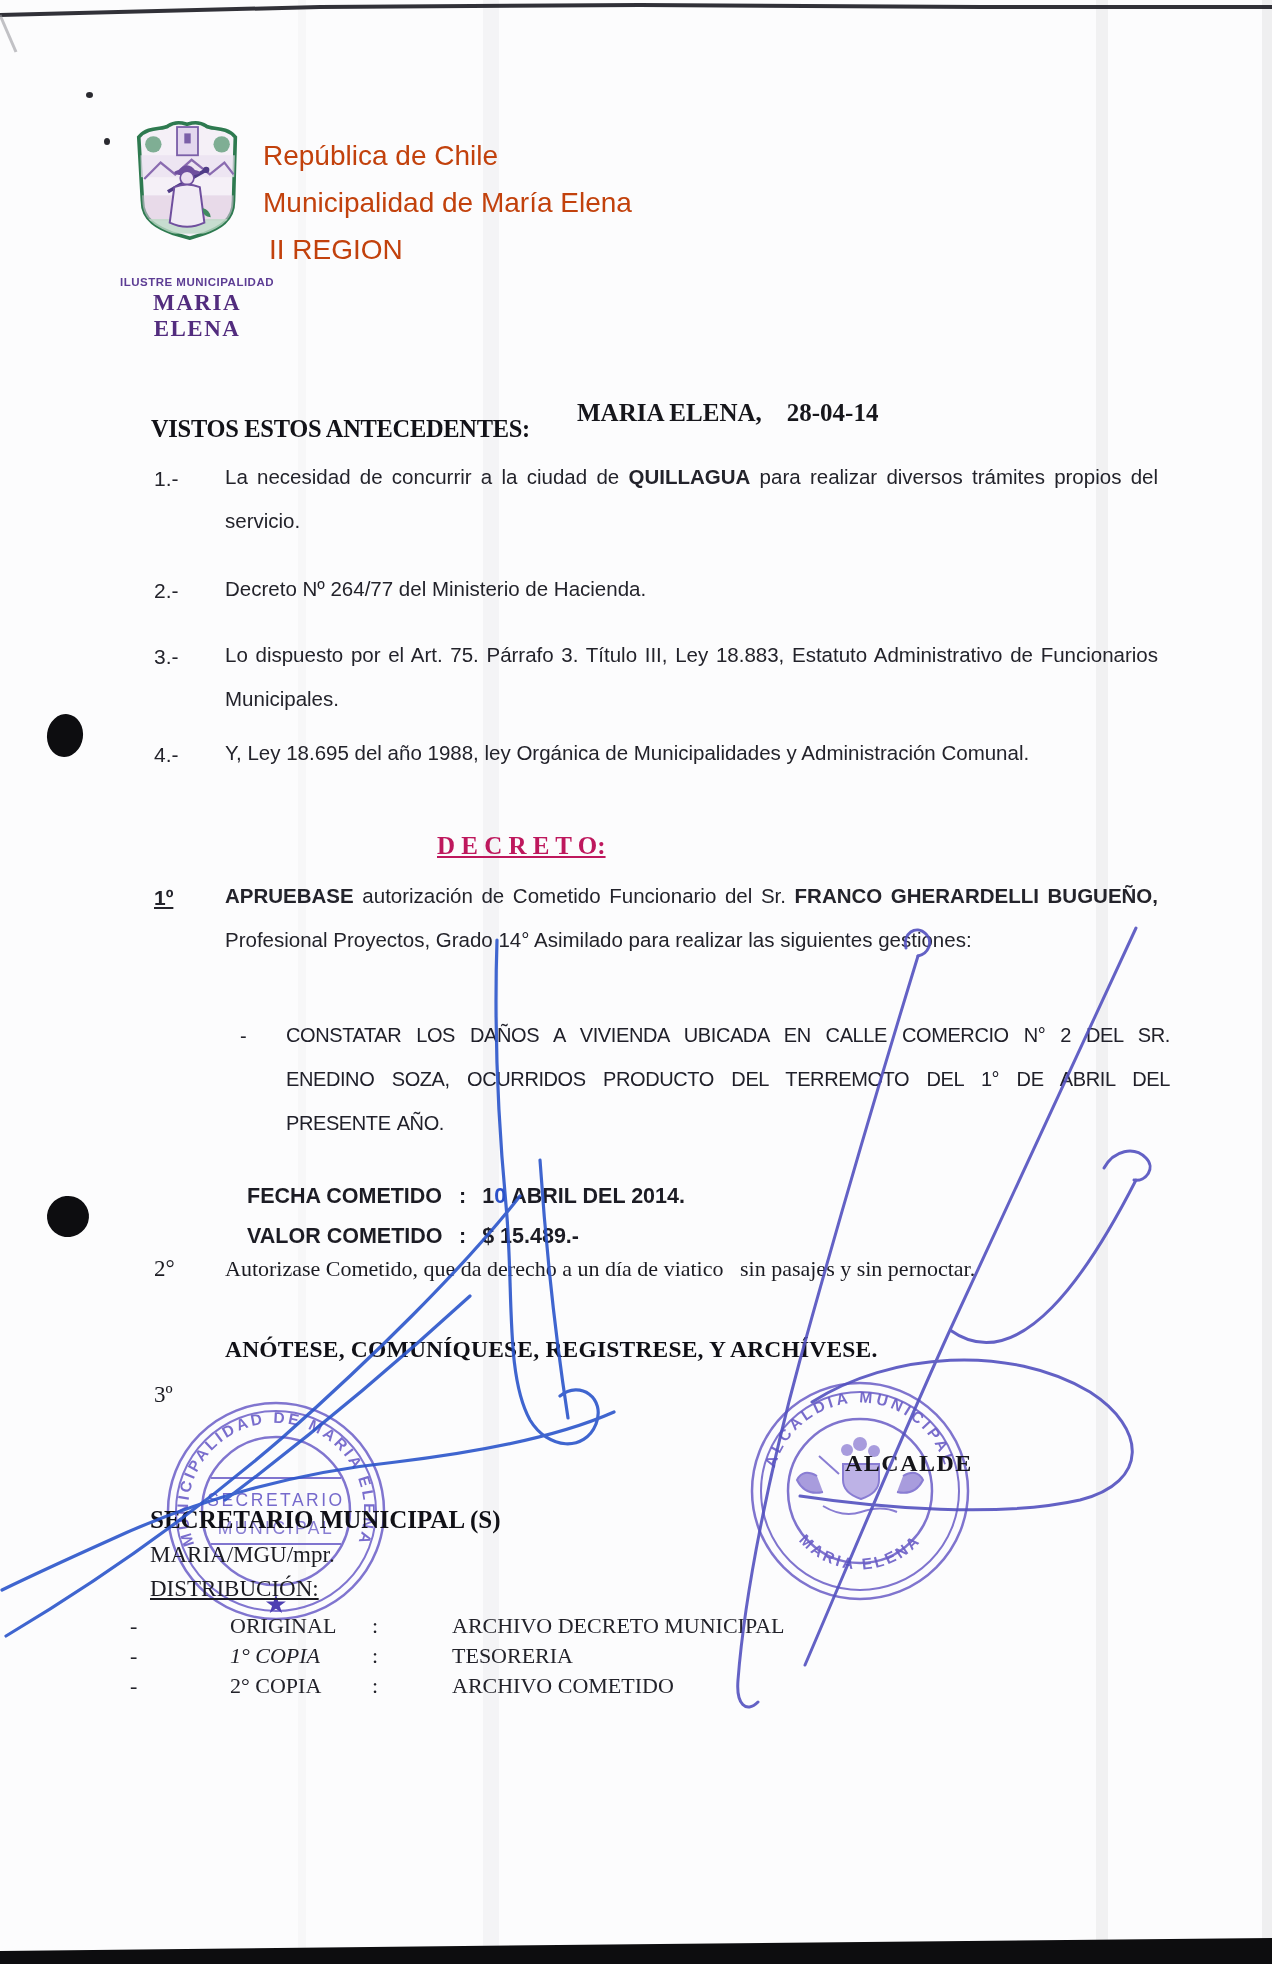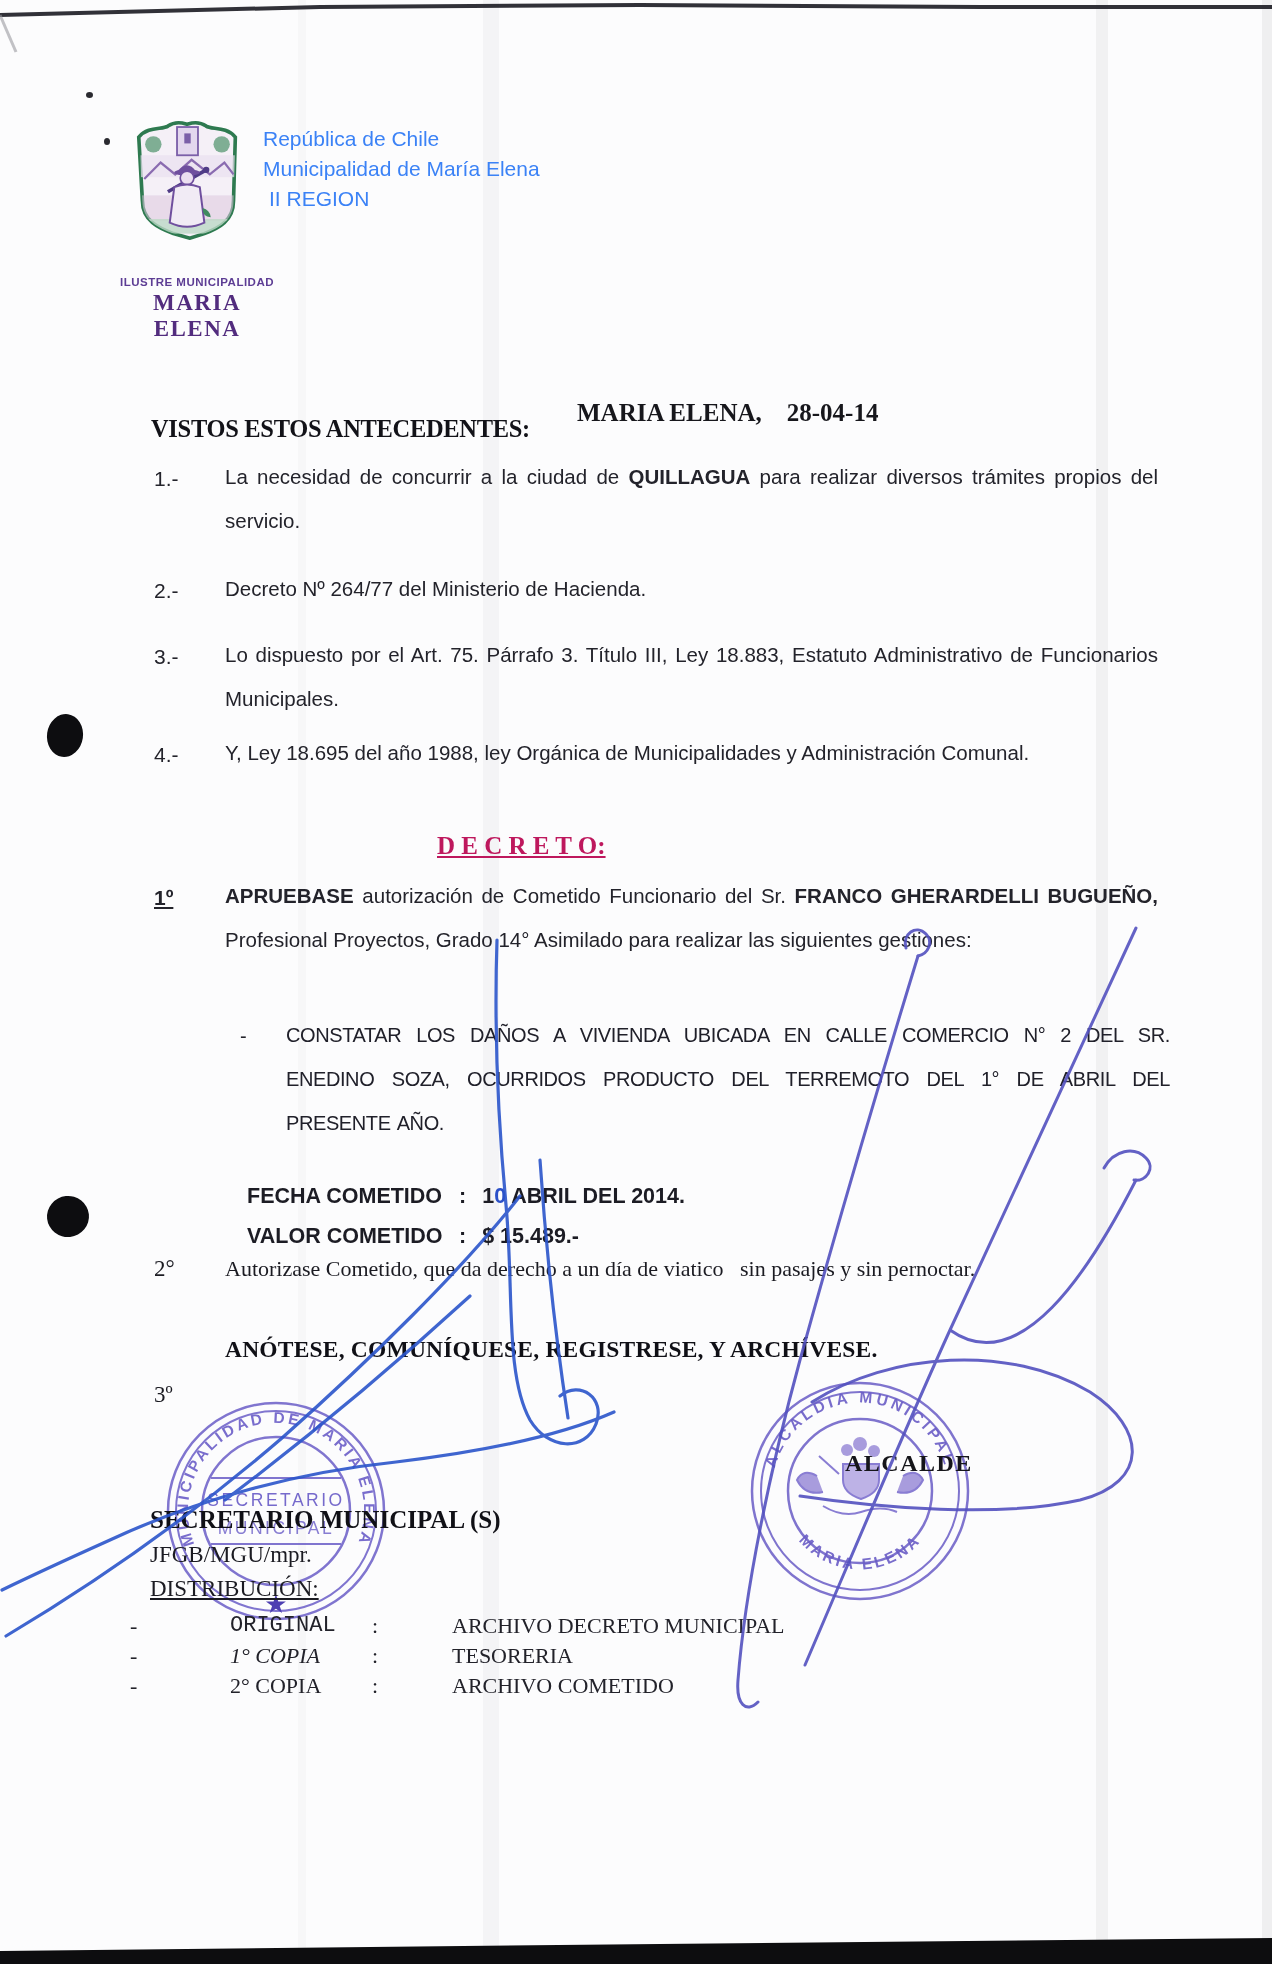--- a/index.html
+++ b/index.html
@@ -2,21 +2,21 @@
 <html><head>
 <meta charset="utf-8">
 <style>
   html,body{margin:0;padding:0;background:#e8e8ea;}
   .page{position:relative;width:1272px;height:1964px;background:#fcfcfd;overflow:hidden;
         font-family:"Liberation Sans",sans-serif;color:#1f1f26;}
   .abs{position:absolute;}
   
   .streak{position:absolute;top:0;height:100%;pointer-events:none;}
   
-  .lh-line{font-size:21px;line-height:30px;color:#3b82f6;}
+  .lh-line{font-size:28px;line-height:30px;color:#c2410c;margin-top:17px;}
   .seal-cap-top{font-size:11.5px;font-weight:bold;letter-spacing:.5px;color:#5d3d94;text-align:center;}
   .seal-cap-bot{font-family:"Liberation Serif",serif;font-size:23px;font-weight:bold;letter-spacing:1.5px;color:#522c7e;text-align:center;}
   .decree-head{font-family:"Liberation Serif",serif;font-size:25px;font-weight:bold;line-height:35px;color:#17171c;white-space:pre;}
   .vistos-title{font-family:"Liberation Serif",serif;font-size:26px;font-weight:bold;color:#121218;transform:scaleX(.94);transform-origin:left;letter-spacing:-.3px;}
   .num-sans{font-size:21px;color:#23232b;}
   .num-serif{font-family:"Liberation Serif",serif;font-size:23px;color:#1b1b22;}
   .itm{width:933px;text-align:justify;font-size:20.5px;line-height:44px;color:#23232b;}
   .itm b{font-weight:bold;}
   .decreto-title{font-family:"Liberation Serif",serif;font-size:25px;font-weight:bold;color:#be185d;
                  text-decoration:underline;white-space:pre;width:440px;}
@@ -179,26 +179,26 @@
       <path d="M 96 86 h 36 v 16 q 0 13 -18 19 q -18 -6 -18 -19 Z" fill="#b3a6e2"></path>
       <path d="M 70 98 q -14 -8 -20 4 q 8 16 26 12" fill="#9a8cd8"></path>
       <path d="M 156 98 q 14 -8 20 4 q -8 16 -26 12" fill="#9a8cd8"></path>
       <path d="M 76 128 q 20 12 38 6 q 20 -7 36 0"></path>
       <line x1="72" y1="78" x2="92" y2="96"></line>
     </g>
   </svg>
 
   <div class="abs alcalde-lab" style="left:845px;top:1450px;">ALCALDE</div>
   <div class="abs sig-title" style="left:150px;top:1506px;">SECRETARIO MUNICIPAL (S)</div>
-  <div class="abs sig-initials" style="left:150px;top:1542px;">JFGB/MGU/mpr.</div>
+  <div class="abs sig-initials" style="left:150px;top:1542px;">MARIA/MGU/mpr.</div>
   <div class="abs sig-dist" style="left:150px;top:1576px;">DISTRIBUCIÓN:</div>
 
   <div class="dist-row" style="left:0;top:1613px;">
     <span style="left:130px;">-</span>
-    <span style="left:230px;font-family:Liberation Mono, monospace;">ORIGINAL</span>
+    <span style="left:230px;">ORIGINAL</span>
     <span style="left:372px;">:</span>
     <span style="left:452px;text-align:center;">ARCHIVO DECRETO MUNICIPAL</span>
   </div>
   <div class="dist-row" style="left:0;top:1643px;">
     <span style="left:130px;">-</span>
     <span style="left:230px;font-style:italic;">1° COPIA</span>
     <span style="left:372px;">:</span>
     <span style="left:452px;">TESORERIA</span>
   </div>
   <div class="dist-row" style="left:0;top:1673px;">

